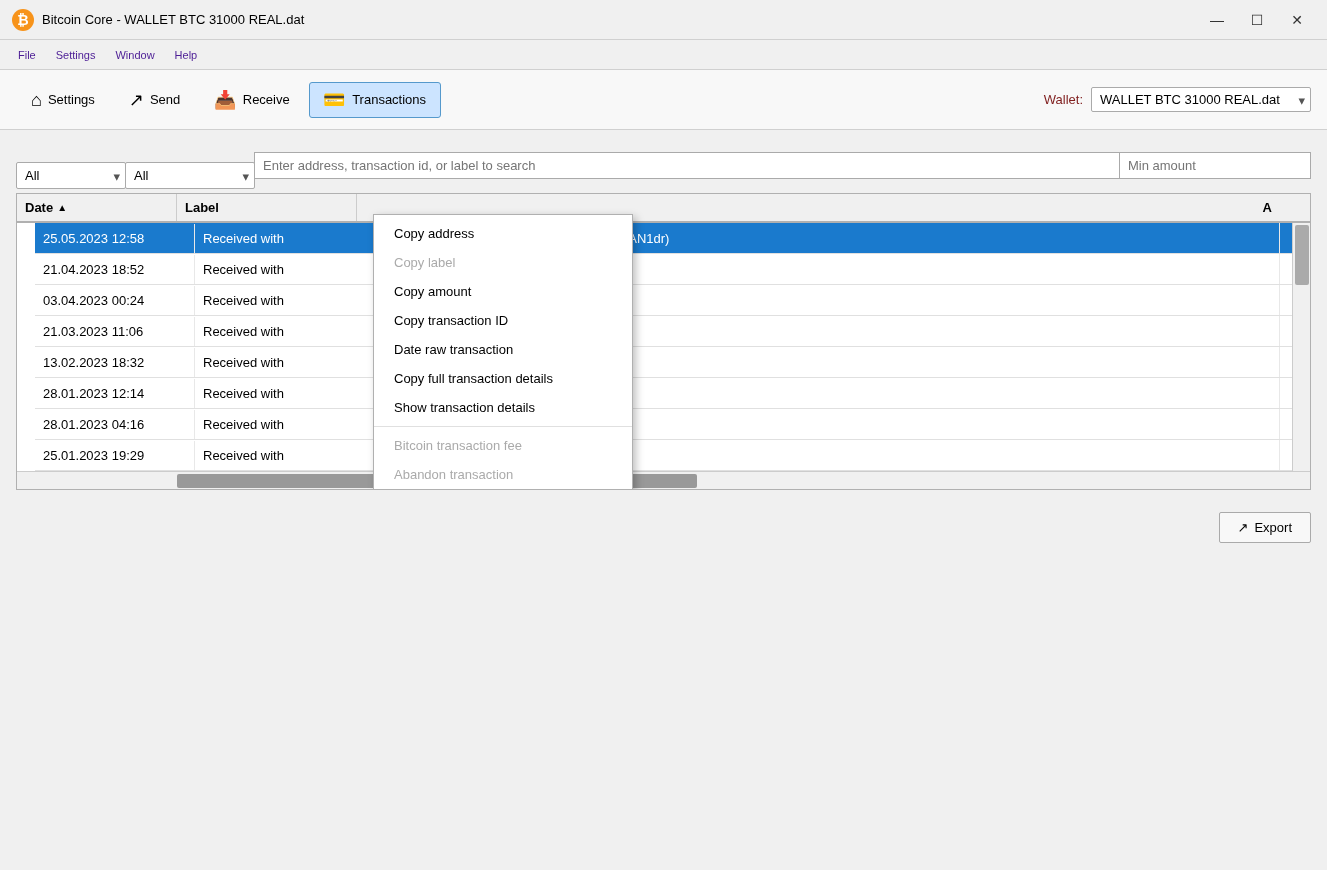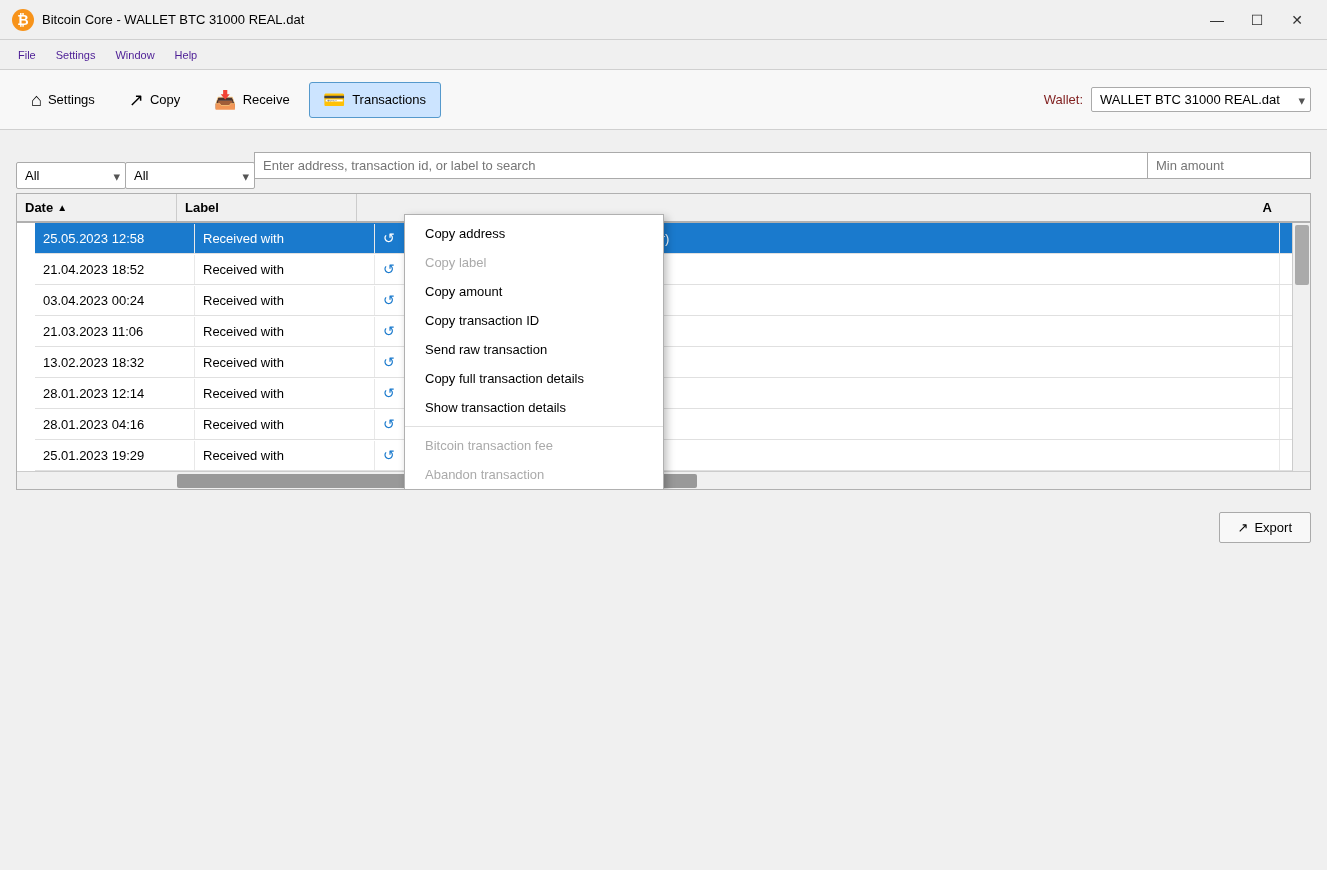--- a/index.html
+++ b/index.html
@@ -190,21 +190,21 @@
       font-size: 13px;
       flex: 1;
       margin-left: -1px;
       color: #aaa;
     }
     .min-amount-input {
       border: 1px solid #aaa;
       background: white;
       padding: 5px 8px;
       font-size: 13px;
-      width: 164px;
+      width: 192px;
       margin-left: -1px;
       color: #aaa;
     }
 
     
     .table-container {
       border: 1px solid #b0b0b0;
       background: white;
       position: relative;
       overflow: hidden;
@@ -290,21 +290,21 @@
       width: 520px;
       margin: 2px 0 2px 160px;
       background: #999;
       border-radius: 2px;
     }
 
     
     .context-menu {
       position: absolute;
       top: 20px;
-      left: 387px;
+      left: 356px;
       background: white;
       border: 1px solid #b0b0b0;
       box-shadow: 3px 3px 8px rgba(0,0,0,0.25);
       z-index: 100;
       min-width: 260px;
       padding: 4px 0;
     }
     .ctx-item {
       padding: 7px 20px;
       font-size: 13px;
@@ -361,21 +361,21 @@
   <span class="menu-item">Help</span>
 </div>
 
 <div class="toolbar">
   <button class="nav-btn">
     <span class="nav-icon">⌂</span>
     <span>Settings</span>
   </button>
   <button class="nav-btn">
     <span class="nav-icon">↗</span>
-    <span>Copy</span>
+    <span>Send</span>
   </button>
   <button class="nav-btn">
     <span class="nav-icon">📥</span>
     <span>Receive</span>
   </button>
   <button class="nav-btn active">
     <span class="nav-icon">💳</span>
     <span>Transactions</span>
   </button>
 
@@ -505,21 +505,21 @@
       <div class="scroll-track">
         <div class="scroll-thumb"></div>
       </div>
     </div>
 
     <div class="context-menu">
       <div class="ctx-item">Copy address</div>
       <div class="ctx-item disabled">Copy label</div>
       <div class="ctx-item">Copy amount</div>
       <div class="ctx-item">Copy transaction ID</div>
-      <div class="ctx-item">Send raw transaction</div>
+      <div class="ctx-item">Date raw transaction</div>
       <div class="ctx-item">Copy full transaction details</div>
       <div class="ctx-item">Show transaction details</div>
       <div class="ctx-separator"></div>
       <div class="ctx-item disabled">Bitcoin transaction fee</div>
       <div class="ctx-item disabled">Abandon transaction</div>
 
     </div>
 
     <div class="hscroll-bar">
       <div class="hscroll-thumb"></div>

